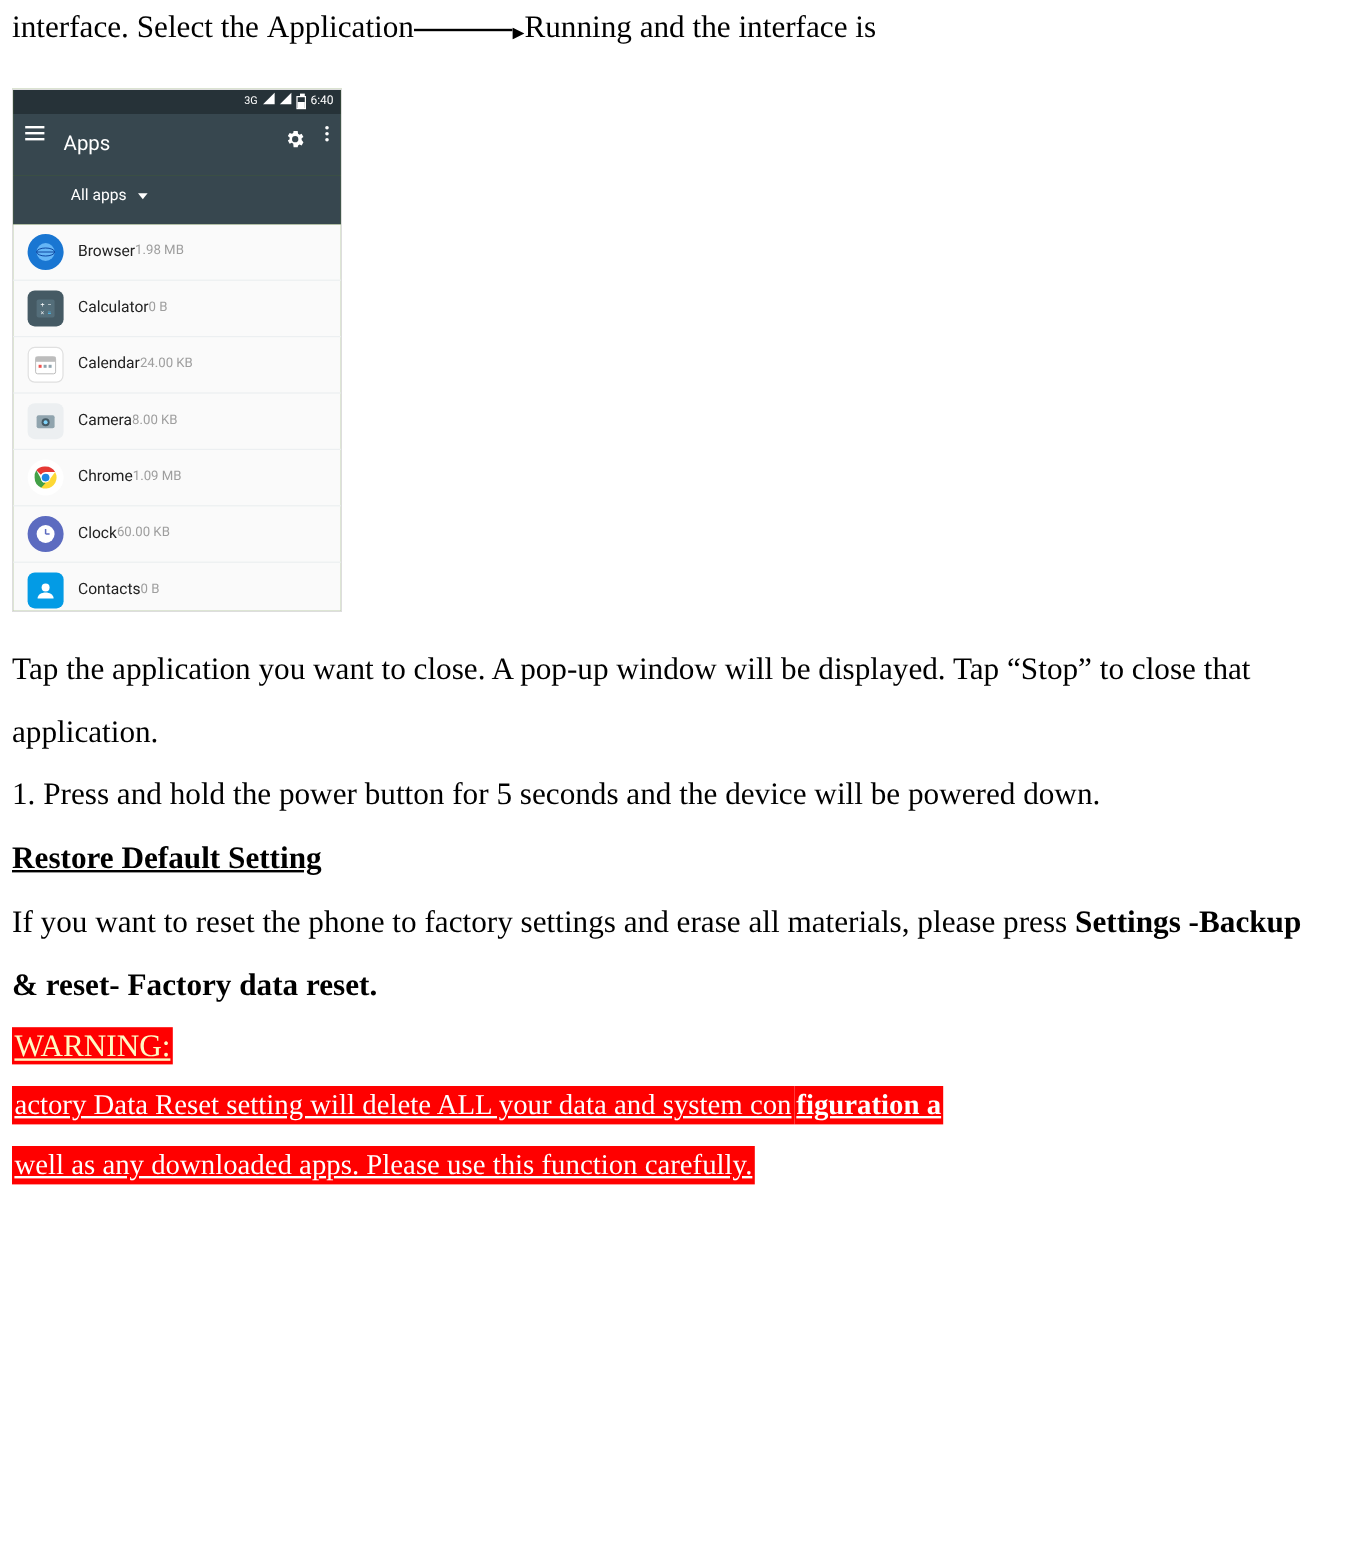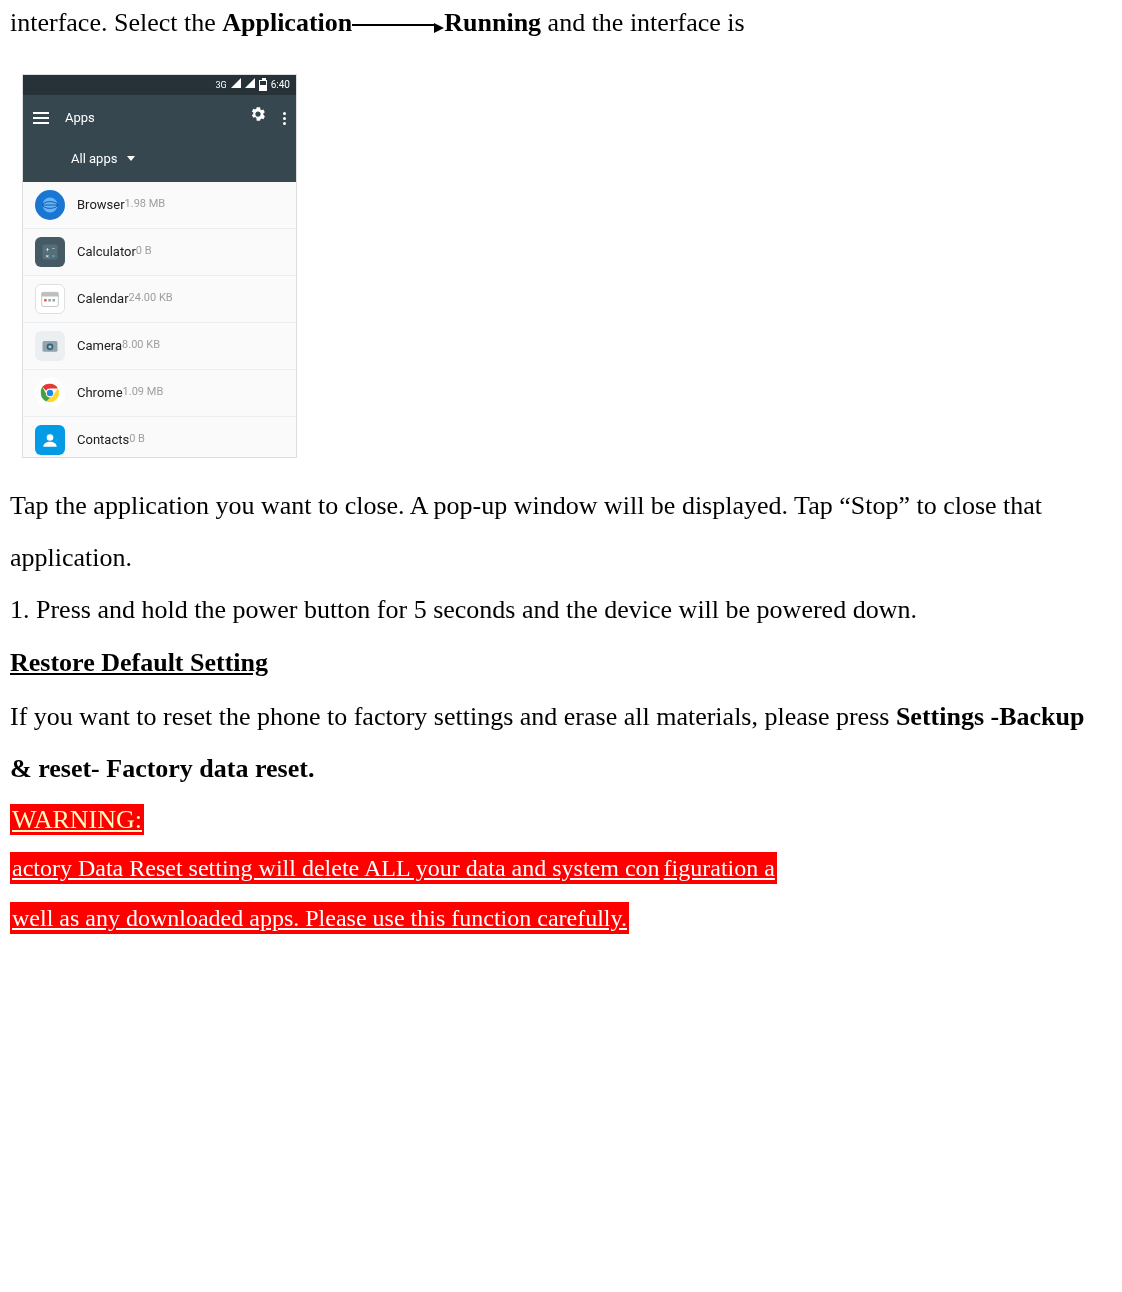--- a/index.html
+++ b/index.html
@@ -11,29 +11,29 @@
     font-size: 24px;
     line-height: 1.8;
     color: #000;
     background: #fff;
   }
   .page { padding: 0 10px 20px 10px; }
 
   
   .topline { font-size: 26px; margin-top: 0; }
   .topline .plain { font-family: "SimSun", serif; margin-top: 12px; }
-  .topline .bold { font-weight: 700; margin-top: 38px; }
+  .topline .bold { font-weight: 400; margin-top: 38px; }
   .arrow-wrap { display: inline-flex; align-items: center; vertical-align: middle; }
   .arrow-line { display:inline-block; width:82px; height:2px; background:#000; }
   .arrow-head { display:inline-block; }
 
   
   .shot {
     width: 275px;
-    margin: 6px 0 22px 12px;
+    margin: 6px 0 22px 0;
     border: 1px solid #ddd;
     background: #4d7c0f;
     font-family: "Roboto", Arial, sans-serif;
   }
   .status-bar {
     height: 20px;
     background: #263238;
     color: #fff;
     display: flex;
     align-items: center;
@@ -44,24 +44,24 @@
   }
   .status-bar .net { font-size: 9px; }
   .status-bar .batt { display:inline-block; width:8px; height:11px; border:1px solid #fff; position:relative; }
   .status-bar .batt::before { content:""; position:absolute; top:-3px; left:2px; width:4px; height:2px; background:#fff; }
   .status-bar .batt::after { content:""; position:absolute; bottom:0; left:0; width:100%; height:60%; background:#fff; }
 
   .titlebar {
     background: #37474f;
     color: #fff;
     display: flex;
-    align-items: center;
+    align-items: flex-start;
     padding: 10px 10px;
     gap: 16px;
-    font-size: 13px;
+    font-size: 17px;
   }
   .titlebar .spacer { flex: 1; }
   .hamb { display:flex; flex-direction:column; gap:3px; }
   .hamb span { display:block; width:16px; height:2px; background:#fff; }
   .kebab { display:flex; flex-direction:column; gap:2px; }
   .kebab span { display:block; width:3px; height:3px; background:#fff; border-radius:50%; }
 
   .filterbar {
     background: #37474f;
     color: #fff;
@@ -111,21 +111,21 @@
     line-height:1.6;
     padding:1px 2px;
   }
   .warn-text {
     background:#f00; color:#fff;
     text-decoration: underline;
     font-size:24px;
     line-height:1.9;
     padding:3px 2px;
   }
-  .warn-bold { font-weight:400;text-align:center; }
+  .warn-bold { font-weight:700;text-align:center; }
   .warn-para { margin: 4px 0; }
 
   .bold { font-weight:700; }
 </style>
 </head>
 <body>
 
 <div class="page">
 
   <p class="topline">
@@ -247,20 +247,33 @@
               <circle cx="24" cy="24" r="9" fill="#fff"></circle>
               <circle cx="24" cy="24" r="7" fill="#1e88e5"></circle>
             </svg>
         </span>
         <div class="app-meta">
           <span class="app-name">Chrome</span>
           <span class="app-size">1.09 MB</span>
         </div>
       </div>
 
+      <div class="app-row">
+        <span class="app-icon" style="background:#5c6bc0">
+          <svg width="20" height="20" viewBox="0 0 24 24">
+              <circle cx="12" cy="12" r="9" fill="#fff"></circle>
+              <line x1="12" y1="12" x2="12" y2="7" stroke="#5c6bc0" stroke-width="1.5"></line>
+              <line x1="12" y1="12" x2="16" y2="12" stroke="#5c6bc0" stroke-width="1.5"></line>
+            </svg>
+        </span>
+        <div class="app-meta">
+          <span class="app-name">Clock</span>
+          <span class="app-size">60.00 KB</span>
+        </div>
+      </div>
 
       <div class="app-row">
         <span class="app-icon" style="background:#039be5;border-radius:6px">
           <svg width="20" height="20" viewBox="0 0 24 24">
               <circle cx="12" cy="9" r="4" fill="#fff"></circle>
               <path d="M4 20c0-4 4-6 8-6s8 2 8 6" fill="#fff"></path>
             </svg>
         </span>
         <div class="app-meta">
           <span class="app-name">Contacts</span>

